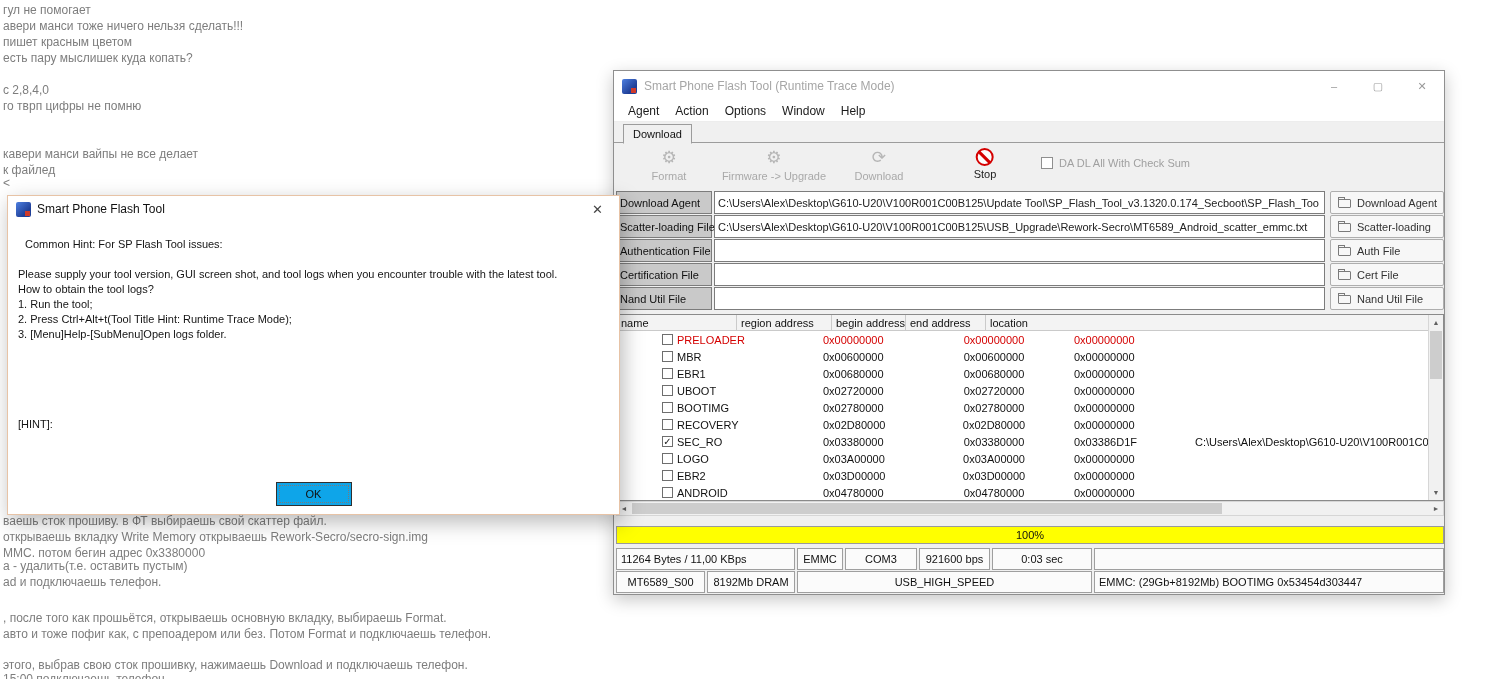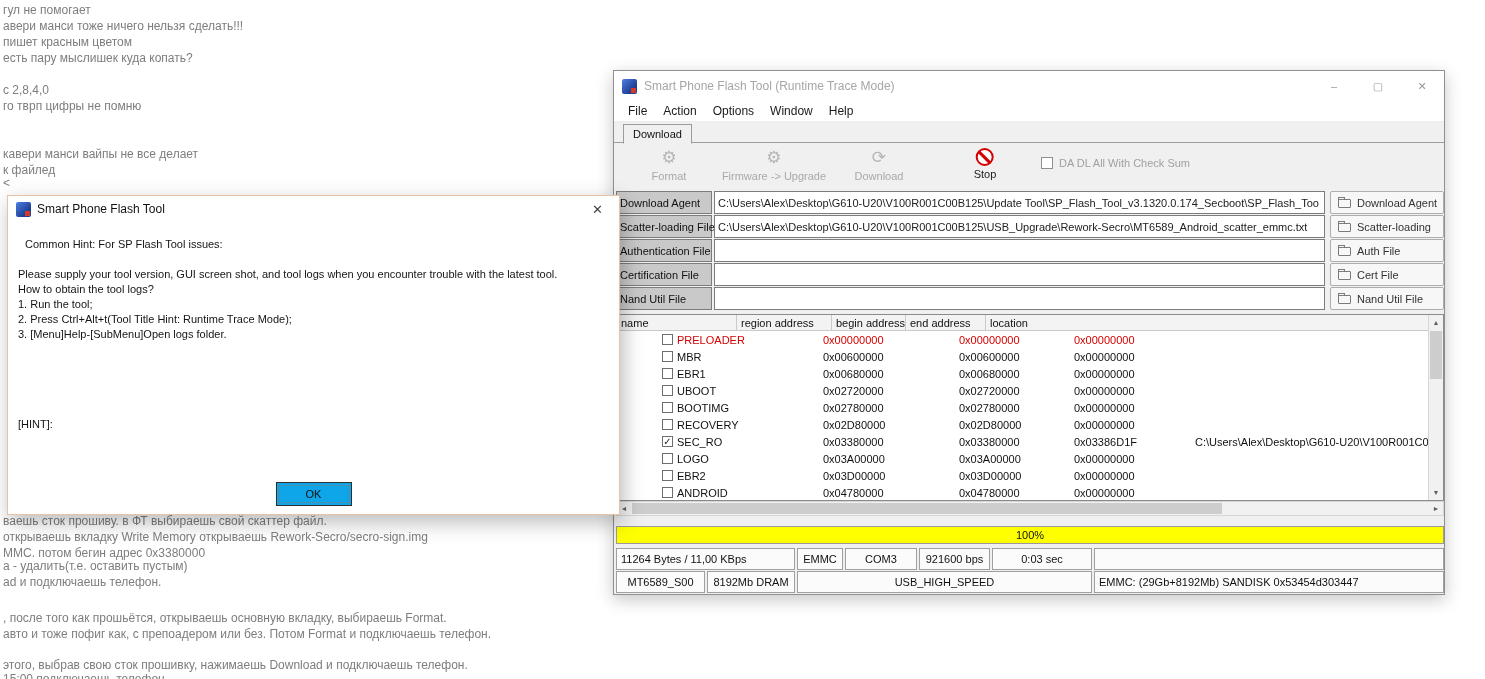--- a/index.html
+++ b/index.html
@@ -56,21 +56,21 @@
   .folder::before { content:""; position:absolute; top:-3px; left:-1px; width:5px; height:2px;
                     border:1px solid #7a7a7a; border-bottom:none; }
 
   
   .listview { position:absolute; left:2px; top:243px; width:828px; height:187px; background:#fff;
               border:1px solid #8a8a8a; overflow:hidden; }
   .lv-head { display:flex; height:16px; background:#f3f3f3; border-bottom:1px solid #cacaca; font-size:11px; color:#111; }
   .hcell { display:flex; align-items:center; padding-left:4px; border-right:1px solid #cacaca; white-space:nowrap; }
   .c-name { width:120px; flex:0 0 auto; }
   .c-region { width:95px; flex:0 0 auto; }
-  .c-begin { width:74px; flex:0 0 auto; }
+  .c-begin { width:74px; flex:0 0 auto;text-align:center; }
   .c-end { width:80px; flex:0 0 auto; }
   .c-loc { flex:1; }
   .lv-row { display:flex; height:17px; align-items:center; font-size:11px; color:#111; }
   .cell { padding-left:4px; white-space:nowrap; overflow:hidden;margin-left:41px; }
   .cell.c-name { display:flex; align-items:center; gap:4px; }
   .lv-row .cb { width:11px; height:11px; color:inherit; border-color:#6e6e6e; color:#222; }
   .vscroll { position:absolute; right:0; top:0; bottom:0; width:15px; background:#f1f1f1;
              border-left:1px solid #d6d6d6; font-size:7px; color:#606060; }
   .sarr { display:flex; align-items:center; justify-content:center; width:100%; height:15px; }
   .vscroll .sarr.down { position:absolute; bottom:0; }
@@ -135,21 +135,21 @@
     <span class="appicon"></span>
     <span class="mw-title">Smart Phone Flash Tool (Runtime Trace Mode)</span>
     <span class="caption-controls">
       <span class="cap-btn">–</span>
       <span class="cap-btn">▢</span>
       <span class="cap-btn">✕</span>
     </span>
   </div>
 
   <div class="menubar">
-    <span class="menu-item">File</span>
+    <span class="menu-item">Agent</span>
     <span class="menu-item">Action</span>
     <span class="menu-item">Options</span>
     <span class="menu-item">Window</span>
     <span class="menu-item">Help</span>
   </div>
 
   <div class="tabstrip">
     <span class="tab">Download</span>
   </div>
 
@@ -352,21 +352,21 @@
     <span class="scell" style="width:72px">COM3</span>
     <span class="scell" style="width:71px">921600 bps</span>
     <span class="scell" style="width:100px">0:03 sec</span>
     <span class="scell grow"></span>
   </div>
 
   <div class="bottomrow">
     <span class="scell" style="width:89px">MT6589_S00</span>
     <span class="scell" style="width:88px">8192Mb DRAM</span>
     <span class="scell" style="width:295px">USB_HIGH_SPEED</span>
-    <span class="scell grow leftal">EMMC: (29Gb+8192Mb) SANDISK 0x53454d303447</span>
+    <span class="scell grow leftal">EMMC: (29Gb+8192Mb) BOOTIMG 0x53454d303447</span>
   </div>
 </div>
 
 <div class="dialog">
   <div class="dlg-titlebar">
     <span class="appicon"></span>
     <span class="dlg-title">Smart Phone Flash Tool</span>
     <span class="dlg-close">✕</span>
   </div>
   <div class="dlg-line" style="left:17px; top:42px">Common Hint: For SP Flash Tool issues:</div>

